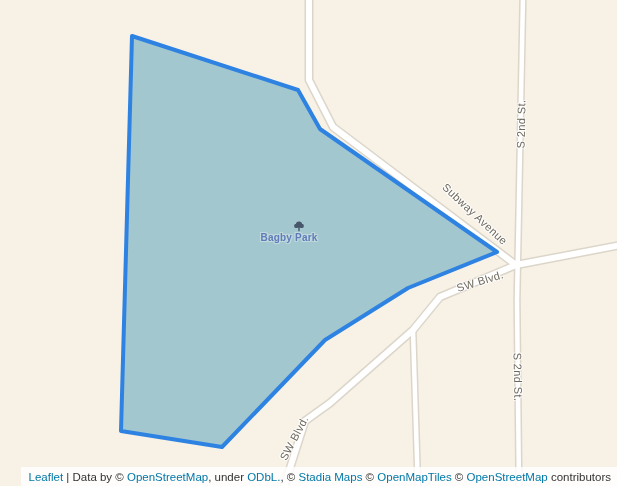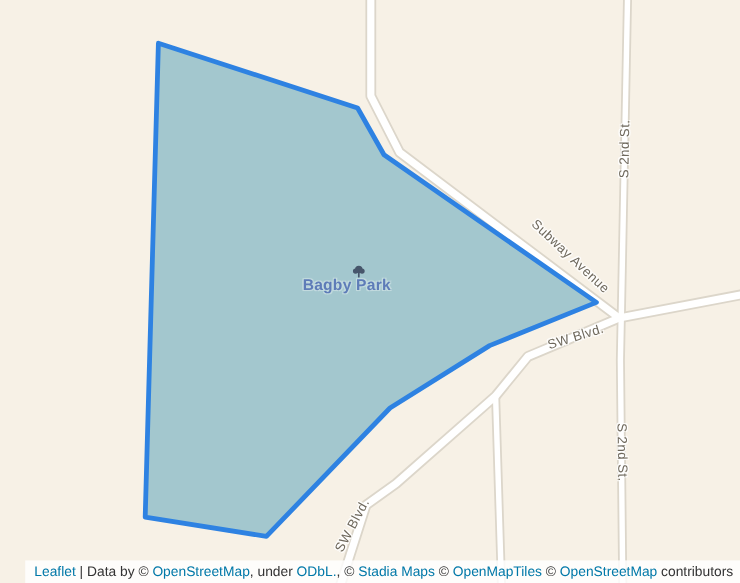--- a/index.html
+++ b/index.html
@@ -15,21 +15,21 @@
   .road-label{
     position:absolute;transform:translate(-50%,-50%);
     color:#6e685c;font-size:11px;letter-spacing:.4px;white-space:nowrap;
     text-shadow:-1px -1px 0 rgba(255,255,255,.85),1px -1px 0 rgba(255,255,255,.85),
                 -1px 1px 0 rgba(255,255,255,.85),1px 1px 0 rgba(255,255,255,.85),
                 0 0 3px rgba(255,255,255,.9);
     pointer-events:none;
   }
   .poi-label{
     position:absolute;transform:translate(-50%,-50%);
-    color:#5e7cb8;font-size:13px;font-weight:bold;letter-spacing:.2px;white-space:nowrap;
+    color:#5e7cb8;font-size:10px;font-weight:bold;letter-spacing:.2px;white-space:nowrap;
     text-shadow:-1px -1px 0 #c2dade,1px -1px 0 #c2dade,-1px 1px 0 #c2dade,1px 1px 0 #c2dade,0 0 2px #c2dade;
     pointer-events:none;
   }
   .poi-icon{position:absolute;transform:translate(-50%,-50%);pointer-events:none;}
   #attribution{
     position:absolute;right:0;bottom:0;
     background:rgba(255,255,255,.82);
     padding:3px 6px 2px 8px;
     font-size:11.5px;line-height:1.25;color:#333;
     white-space:pre;

